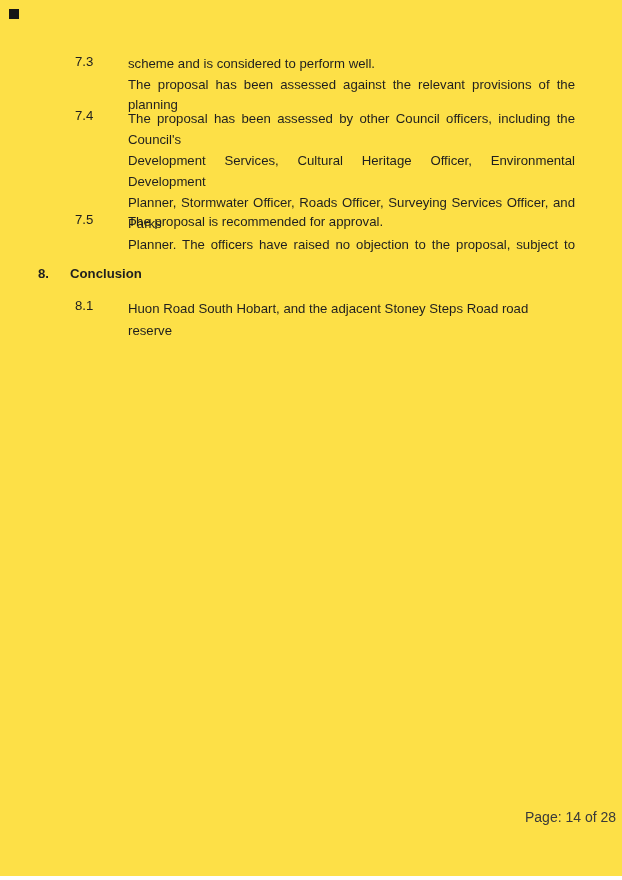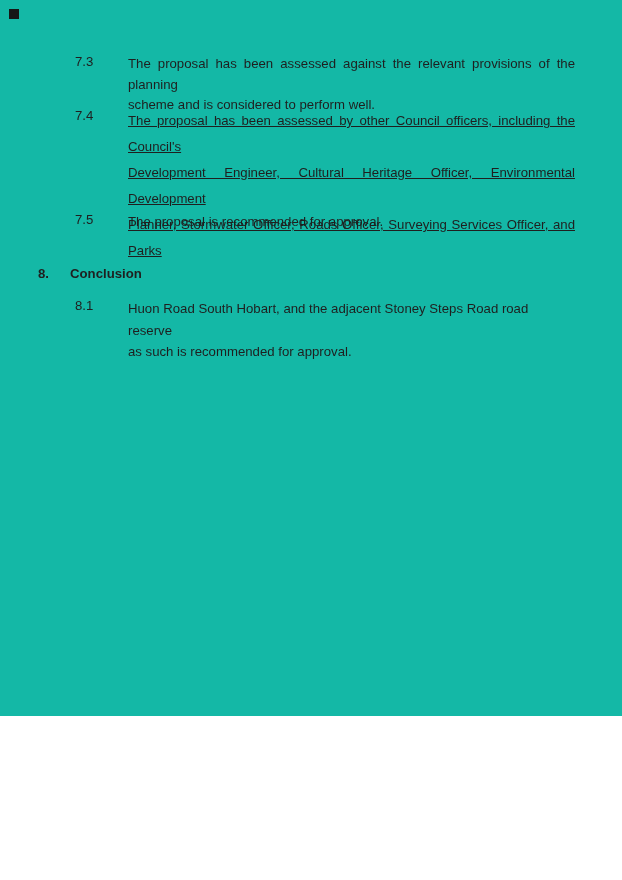--- a/index.html
+++ b/index.html
@@ -3,22 +3,22 @@
 <meta charset="utf-8">
 <style>
   html, body {
     margin: 0;
     padding: 0;
     background: #ffffff;
   }
   .page {
     position: relative;
     width: 622px;
-    height: 716px;
-    background: #14b8a6;
+    height: 876px;
+    background: #fde047;
     overflow: hidden;
     font-family: "Liberation Sans", "DejaVu Sans", sans-serif;
     color: #1f1f1f;
     font-size: 13.2px;
   }
   .artifact {
     position: absolute;
     left: 9px;
     top: 9px;
     width: 10px;
@@ -38,21 +38,21 @@
   }
   .body {
     position: absolute;
     left: 128px;
     width: 447px;
   }
   .ln {
     white-space: normal;
   }
   .lh205 .ln { line-height: 20.5px; }
-  .lh185 .ln { line-height: 26px; text-decoration: underline; }
+  .lh185 .ln { line-height: 21px; }
   .lh215 .ln { line-height: 21.5px; }
   .j {
     text-align: justify;
     text-align-last: justify;
   }
   .heading {
     position: absolute;
     left: 0;
     width: 622px;
     font-weight: bold;
@@ -82,49 +82,49 @@
 </head>
 <body>
 
 <div class="page">
 
   <div class="artifact"></div>
 
   <div class="item lh205" style="top:54px">
     <span class="num">7.3</span>
     <div class="body">
+      <div class="ln">scheme and is considered to perform well.</div>
       <div class="ln j">The proposal has been assessed against the relevant provisions of the planning</div>
-      <div class="ln">scheme and is considered to perform well.</div>
     </div>
   </div>
 
   <div class="item lh185" style="top:108px">
     <span class="num">7.4</span>
     <div class="body">
       <div class="ln j">The proposal has been assessed by other Council officers, including the Council's</div>
-      <div class="ln j">Development Engineer, Cultural Heritage Officer, Environmental Development</div>
+      <div class="ln j">Development Services, Cultural Heritage Officer, Environmental Development</div>
       <div class="ln j">Planner, Stormwater Officer, Roads Officer, Surveying Services Officer, and Parks</div>
+      <div class="ln j">Planner. The officers have raised no objection to the proposal, subject to</div>
     </div>
   </div>
 
   <div class="item lh205" style="top:212px">
     <span class="num">7.5</span>
     <div class="body">
       <div class="ln">The proposal is recommended for approval.</div>
     </div>
   </div>
 
   <div class="heading" style="top:264px">
     <span class="hnum">8.</span>
     <span class="htext">Conclusion</span>
   </div>
 
   <div class="item lh215" style="top:298px">
     <span class="num">8.1</span>
     <div class="body">
       <div class="ln">Huon Road South Hobart, and the adjacent Stoney Steps Road road reserve</div>
-      <div class="ln">as such is recommended for approval.</div>
     </div>
   </div>
 
   <div class="footer">Page: 14 of 28</div>
 
 </div>
 
 </body></html>

